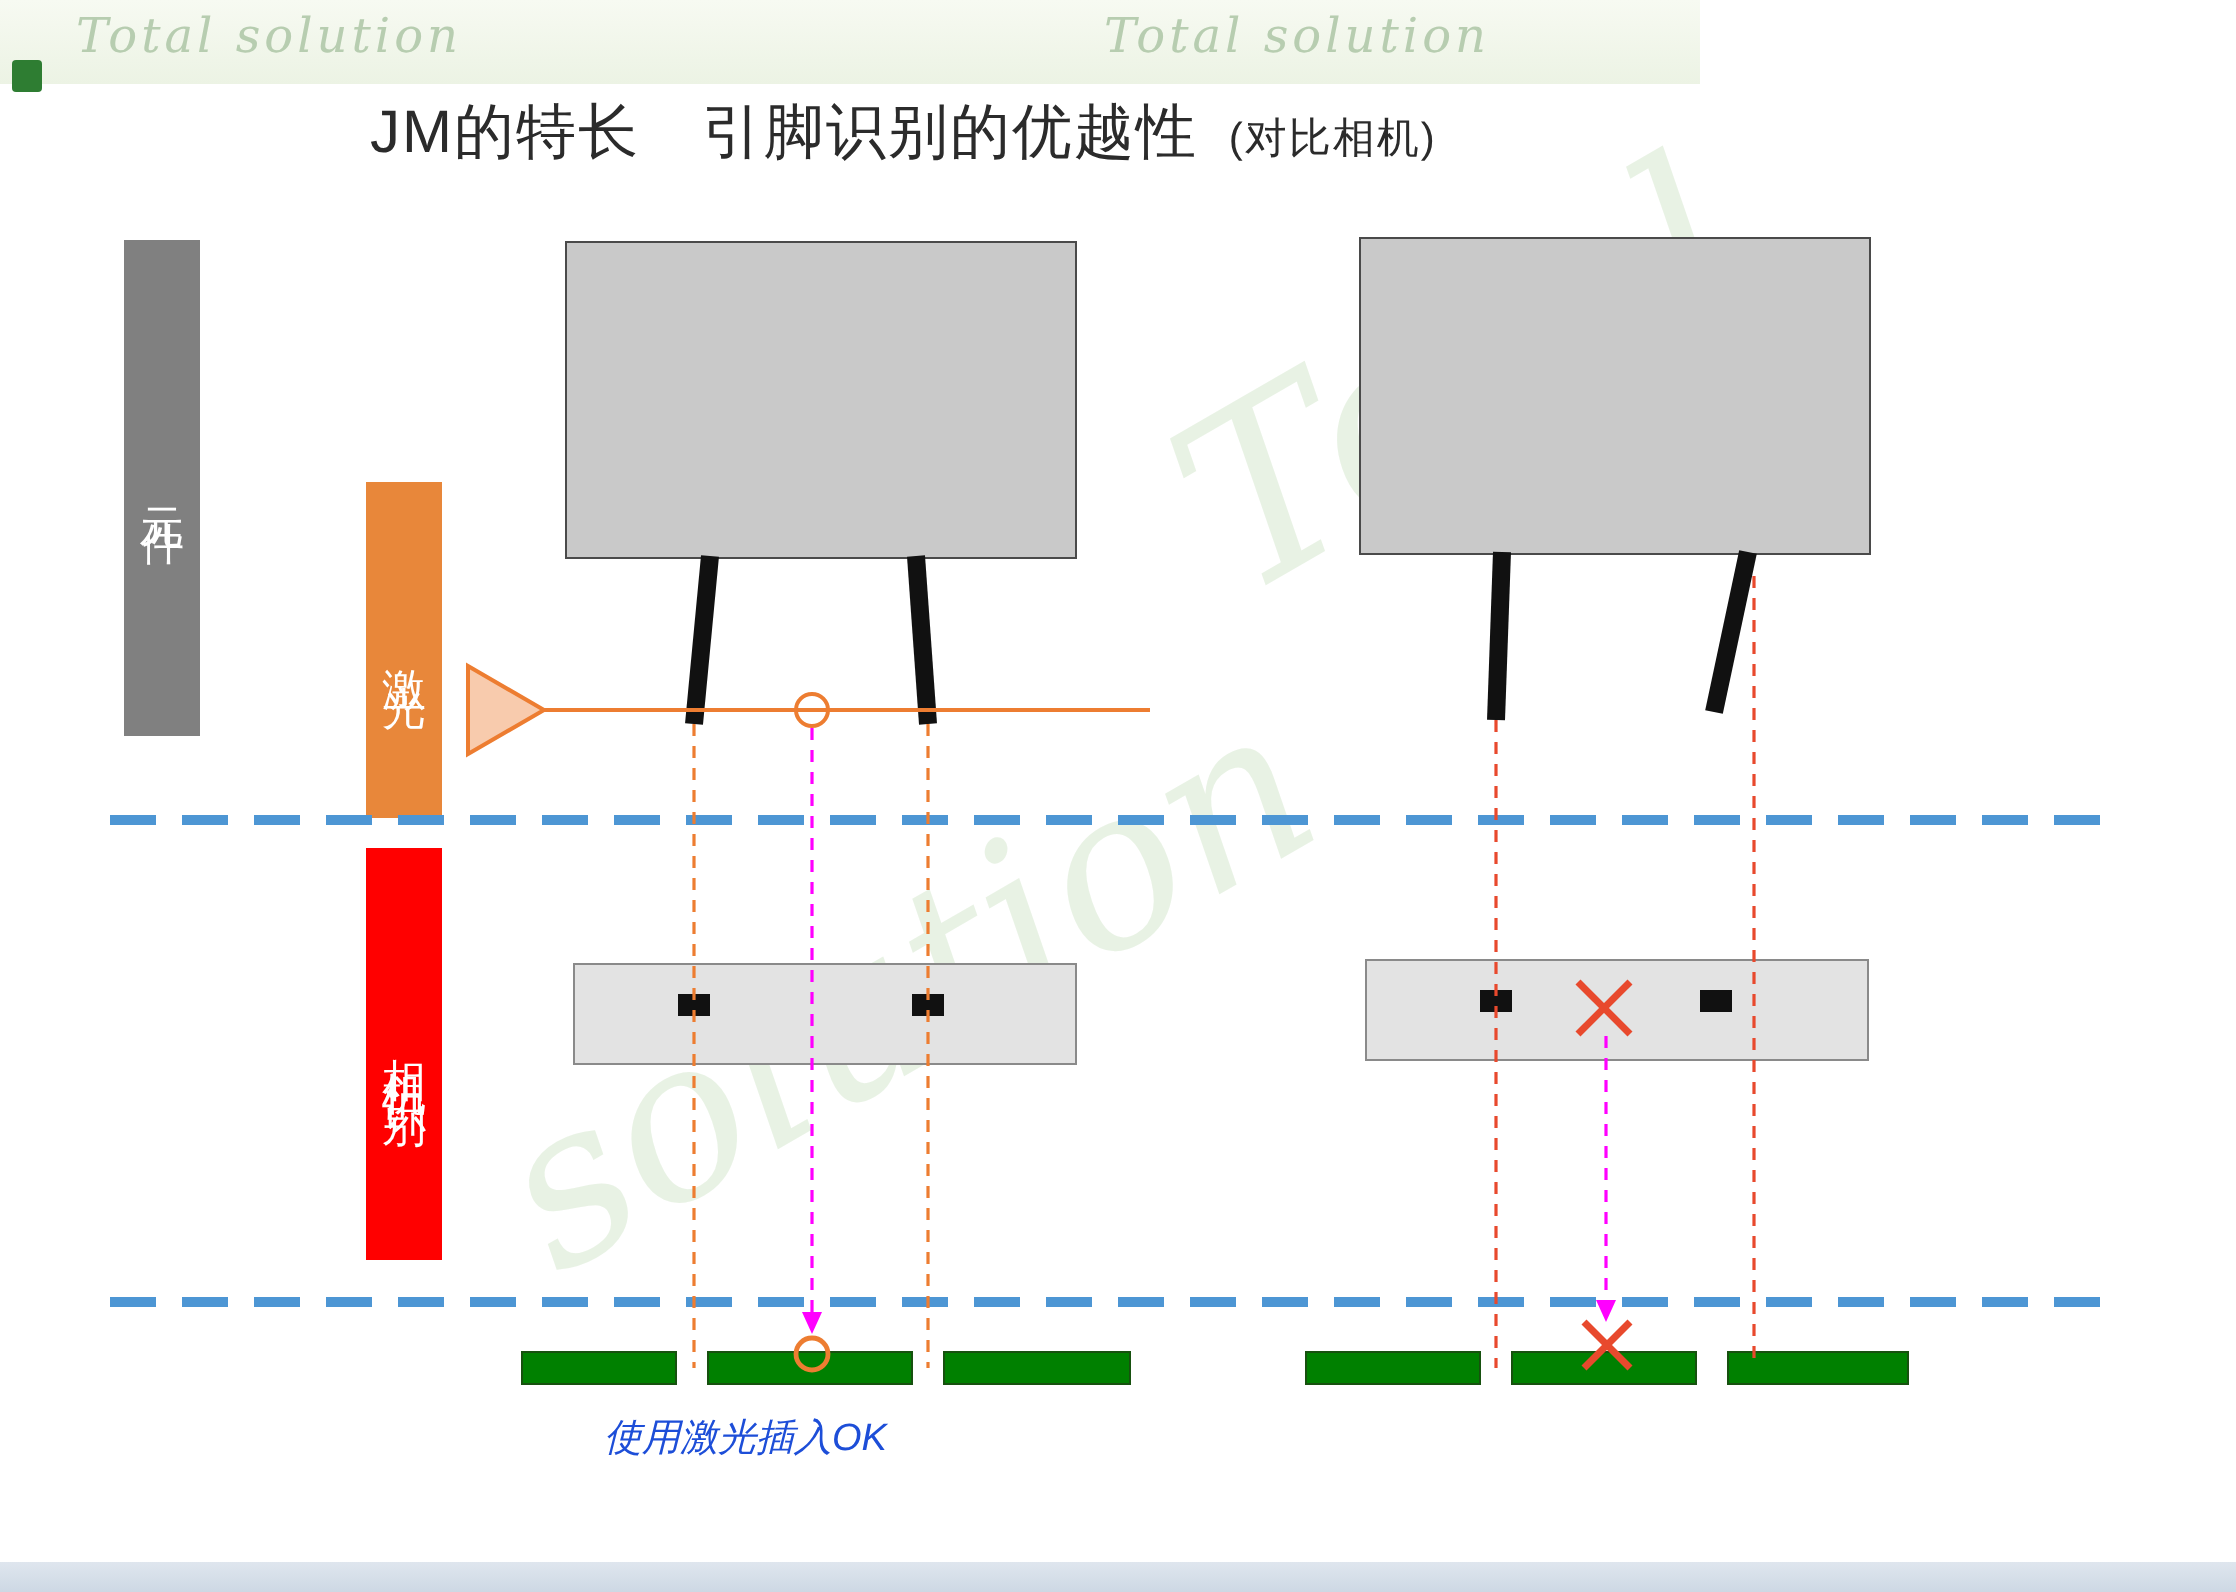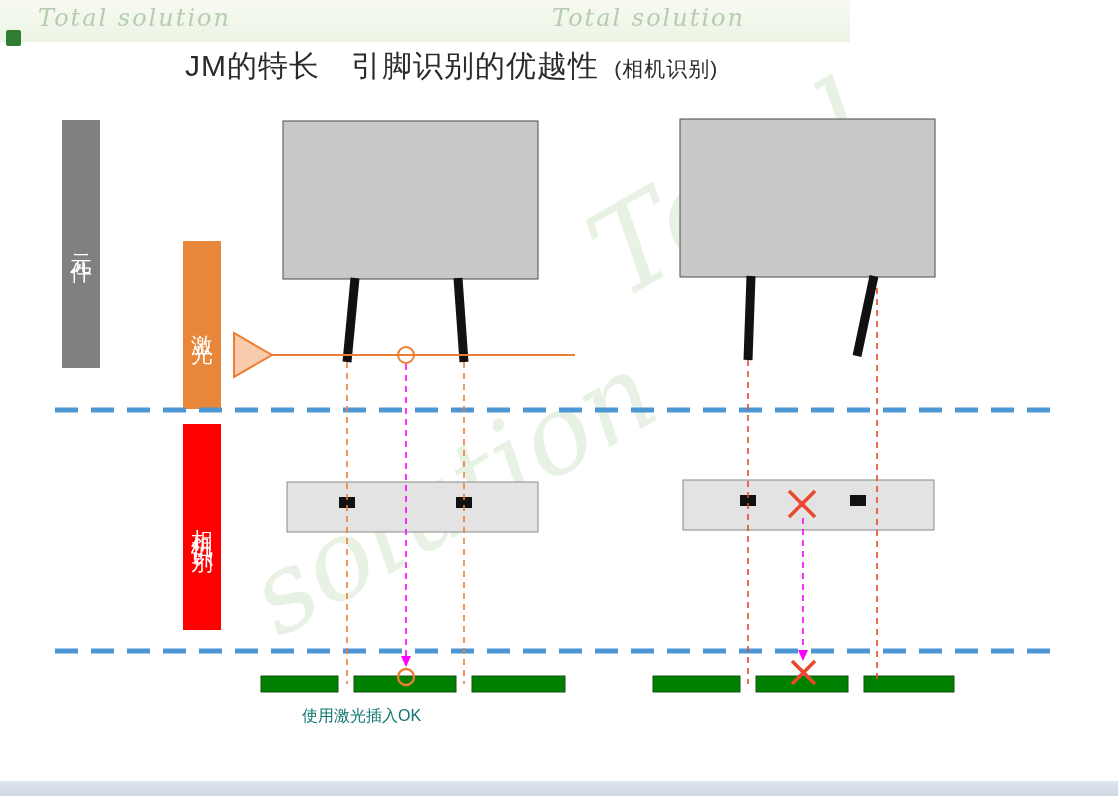--- a/index.html
+++ b/index.html
@@ -44,21 +44,21 @@
     writing-mode:vertical-rl;text-orientation:upright;color:#ffffff;
     font-size:22px;letter-spacing:8px;line-height:1;
   }
   .bar-gray{left:62px;top:120px;width:38px;height:248px;background:#808080;}
   .bar-orange{left:183px;top:241px;width:38px;height:168px;background:#e8873a;}
   .bar-red{left:183px;top:424px;width:38px;height:206px;background:#ff0000;}
   
   .diagram{position:absolute;left:0;top:0;z-index:2;}
   
   .caption{
-    position:absolute;z-index:3;font-size:16px;color:#0f766e;white-space:nowrap;
+    position:absolute;z-index:3;font-size:19px;color:#1d4ed8;white-space:nowrap;font-style:italic;
   }
   .caption-left{left:302px;top:706px;}
   .caption-right{left:716px;top:706px;}
   
   .footer-bar{
     position:absolute;left:0;bottom:0;width:1118px;height:15px;z-index:1;
     background:linear-gradient(#dfe6ee,#cdd8e4);
   }
 </style>
 </head>
@@ -70,21 +70,21 @@
   <div class="bg-wm bg-wm-2">solution</div>
 
   <div class="wm-band">
     <span class="wm-script wm1">Total solution</span>
     <span class="wm-script wm2">Total solution</span>
   </div>
   <div class="logo-mark"></div>
 
   <div class="title">
     <span>JM的特长　引脚识别的优越性</span>
-    <span class="sub">(相机识别)</span>
+    <span class="sub">(对比相机)</span>
   </div>
 
   <div class="vbar bar-gray">
     <span class="vtext">元件</span>
   </div>
   <div class="vbar bar-orange">
     <span class="vtext">激光</span>
   </div>
   <div class="vbar bar-red">
     <span class="vtext">相机识别</span>

